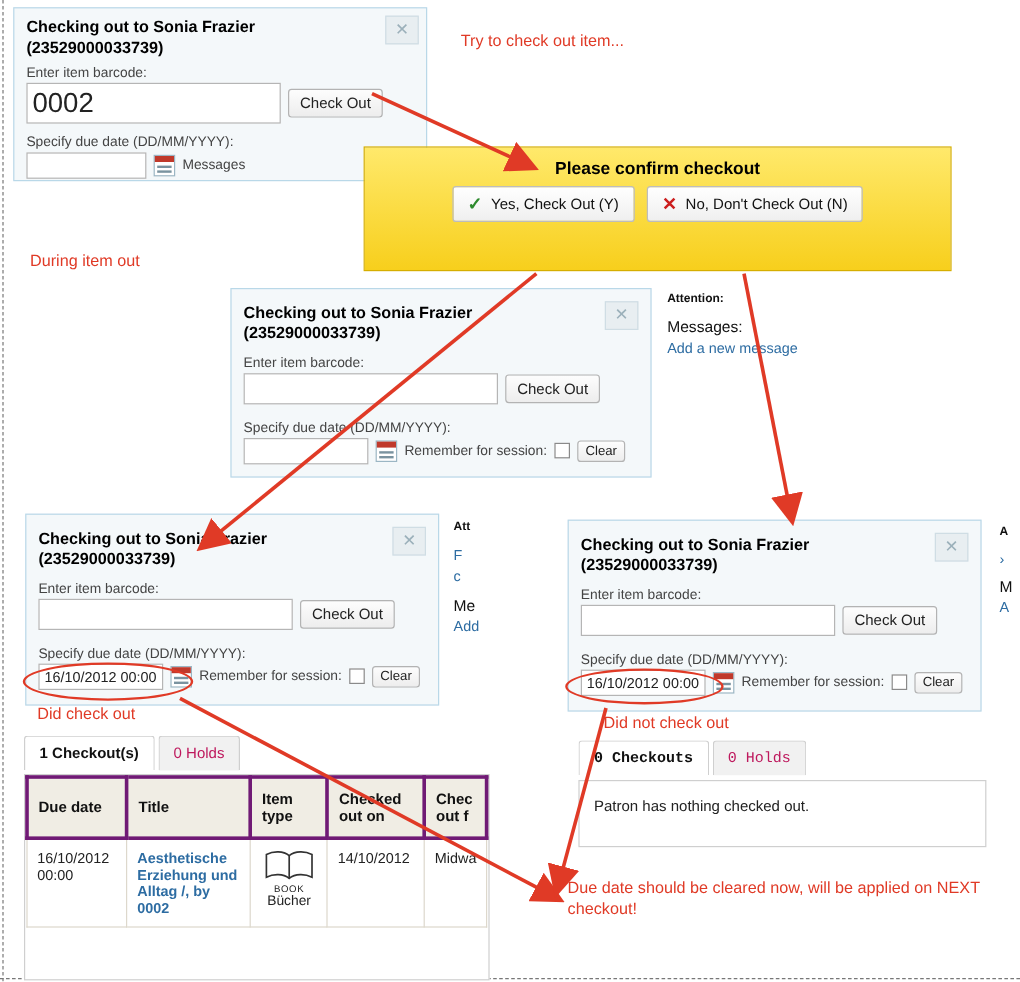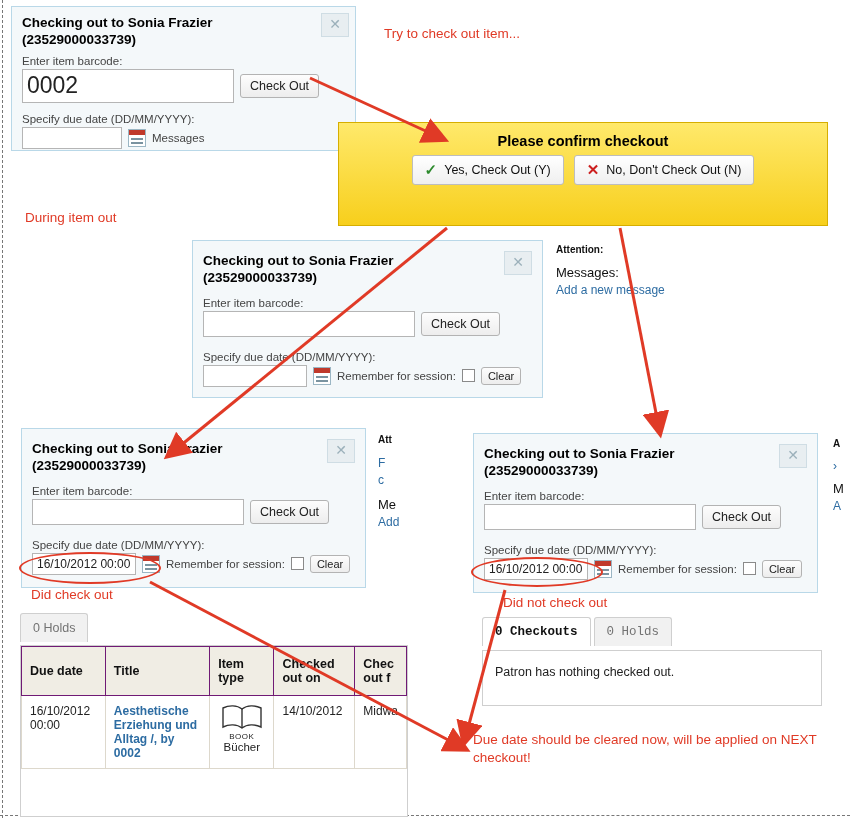--- a/index.html
+++ b/index.html
@@ -140,21 +140,20 @@
 
   
   .confirm {
     position: absolute;
     background: #ffe34d;
     background: linear-gradient(#ffe96b, #f7cf1c);
     border: 1px solid #d6ae00;
     box-sizing: border-box;
     padding: 8px 10px 10px 10px;
     text-align: center;
-    margin-left: 35px;
   }
   .confirm h3 {
     margin: 2px 0 6px 0;
     font-size: 14.5px;
     color: #000;
   }
   .confirm ul {
     margin: 0 0 8px 0;
     padding: 0 6px 0 28px;
     text-align: left;
@@ -245,21 +244,21 @@
     position: absolute;
     display: flex;
     align-items: flex-end;
   }
   .tab {
     border: 1px solid #cfcfcf;
     border-bottom: none;
     padding: 7px 12px;
     font-size: 12.5px;
     background: #f1f1f1;
-    color: #737373;
+    color: #be185d;
     cursor: pointer;
     border-radius: 3px 3px 0 0;
     margin-right: 3px;
   }
   .tab.active {
     background: #fff;
     color: #111;
     font-weight: bold;
   }
   .tab-body {
@@ -268,21 +267,21 @@
     background: #fff;
     box-sizing: border-box;
   }
   table.checkouts {
     border-collapse: collapse;
     font-size: 12px;
     width: 100%;
   }
   table.checkouts th {
     background: #f0ede4;
-    border: 1px solid #701a75;
+    border: 3px solid #701a75;
     padding: 10px 8px;
     font-size: 12.5px;
     color: #111;
     text-align: left;
     vertical-align: middle;
   }
   table.checkouts td {
     border: 1px solid #ddd8cc;
     padding: 8px;
     vertical-align: top;
@@ -419,20 +418,21 @@
 <div class="attn" style="left:833px; top:438px;">
   <div class="hdr">A</div>
   <div style="font-size:12px; color:#2d6ca2;">›</div>
   <div class="sub" style="margin-top:8px;">M</div>
   <a href="#">A</a>
 </div>
 
 <div class="ellipse" style="left:471px; top:557px; width:132px; height:30px;"></div>
 
 <div class="tabs" style="left:20px; top:613px;">
+  <div class="tab active">1 Checkout(s)</div>
   <div class="tab">0 Holds</div>
 </div>
 <div class="tab-body" style="left:20px; top:645px; width:388px; height:172px;">
   <table class="checkouts">
     <thead>
       <tr>
         <th style="width:78px;">Due date</th>
         <th style="width:108px;">Title</th>
         <th style="width:56px;">Item type</th>
         <th style="width:70px;">Checked out on</th>

